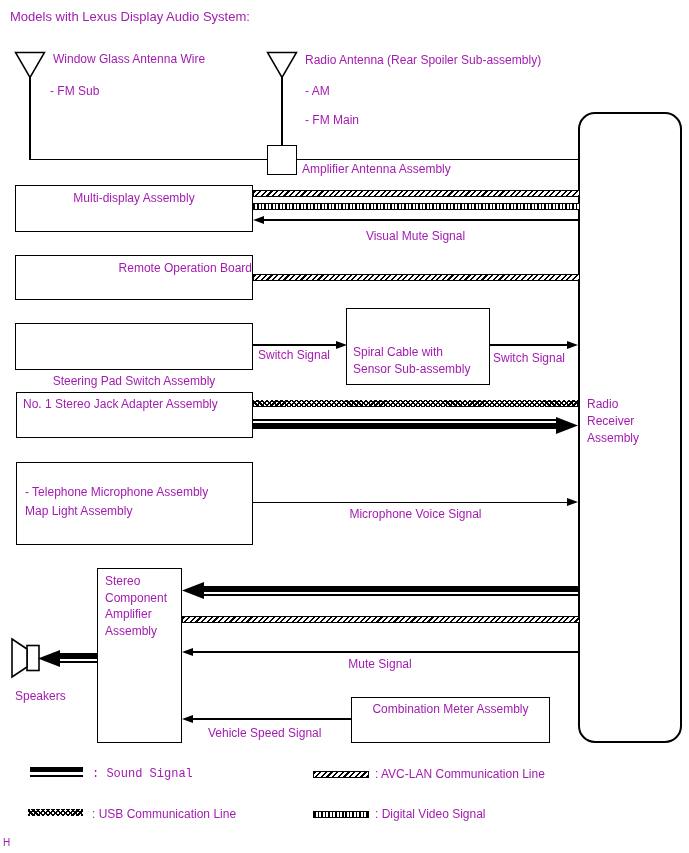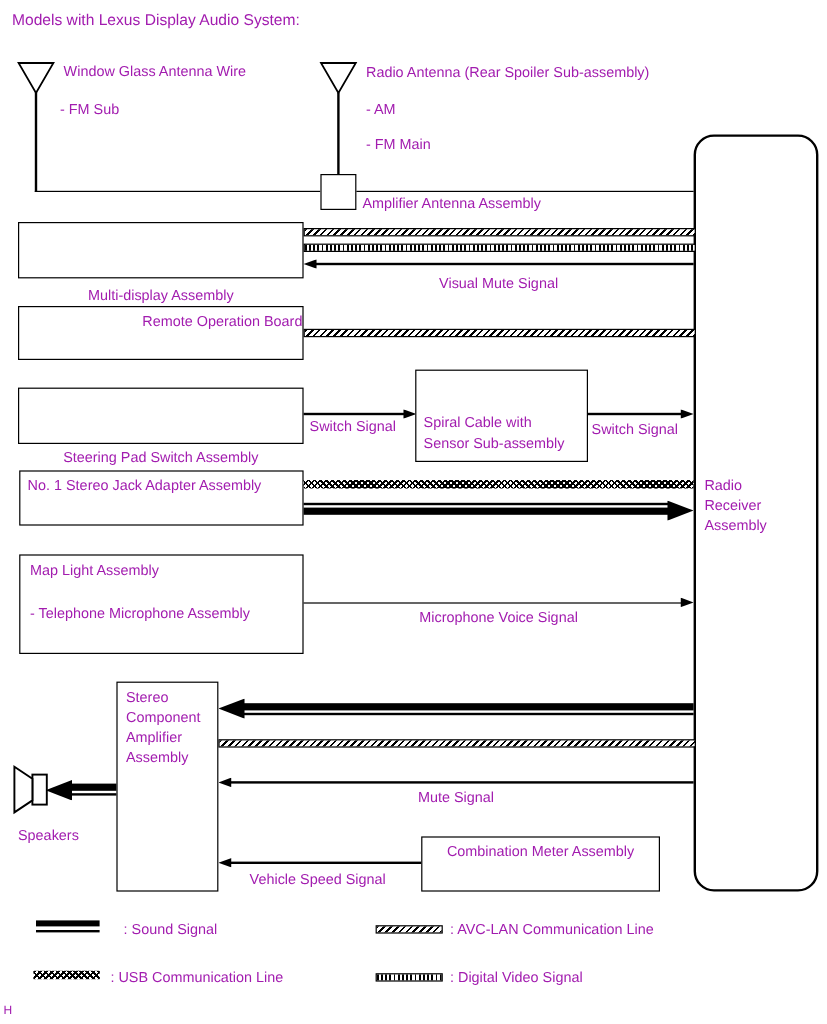--- a/index.html
+++ b/index.html
@@ -65,21 +65,21 @@
   <div class="hline" style="left:29px;top:158.5px;width:238px;"></div>
   <div class="box" style="left:267px;top:145px;width:30px;height:30px;"></div>
   <div class="hline" style="left:297px;top:158.5px;width:281px;"></div>
   <div class="lbl" style="left:302px;top:162px;">Amplifier Antenna Assembly</div>
 
   <div class="box" style="left:578px;top:112px;width:104px;height:631px;border-width:2px;border-radius:17px;">
     <span class="bt" style="position:absolute;left:7px;top:282px;width:70px;line-height:17px;">Radio Receiver Assembly</span>
   </div>
 
   <div class="box" style="left:15px;top:185px;width:238px;height:47px;text-align:center;">
-    <span class="bt" style="padding-top:5px;margin-top:48px;">Multi-display Assembly</span>
+    <span class="bt" style="padding-top:5px;">Multi-display Assembly</span>
   </div>
   <div class="avc" style="left:253px;top:190px;width:325px;"></div>
   <div class="dvs" style="left:253px;top:203px;width:325px;"></div>
   <div class="arrL sm" style="left:253px;top:216px;"></div>
   <div class="hline" style="left:262px;top:219.3px;width:316px;"></div>
   <div class="lbl lbl-c" style="left:253px;top:229px;width:325px;">Visual Mute Signal</div>
 
   <div class="box" style="left:15px;top:255px;width:238px;height:45px;text-align:center;">
     <span class="bt" style="padding-top:5px;text-align:right;">Remote Operation Board</span>
   </div>
@@ -101,22 +101,22 @@
 
   <div class="box" style="left:16px;top:392px;width:237px;height:46px;">
     <span class="bt" style="padding:4px 0 0 6px;">No. 1 Stereo Jack Adapter Assembly</span>
   </div>
   <div class="usb" style="left:253px;top:400px;width:325px;"></div>
   <div class="thin" style="left:253px;top:419px;width:305px;"></div>
   <div class="thick" style="left:253px;top:423px;width:305px;"></div>
   <div class="arrR lg" style="left:556px;top:417px;"></div>
 
   <div class="box" style="left:16px;top:462px;width:237px;height:83px;">
+    <span class="bt" style="padding:22px 0 0 8px;">- Telephone Microphone Assembly</span>
     <span class="bt" style="padding:5px 0 0 8px;">Map Light Assembly</span>
-    <span class="bt" style="padding:22px 0 0 8px;">- Telephone Microphone Assembly</span>
   </div>
   <div class="hline" style="left:253px;top:501.5px;width:316px;"></div>
   <div class="arrR sm" style="left:567px;top:498px;"></div>
   <div class="lbl lbl-c" style="left:253px;top:507px;width:325px;">Microphone Voice Signal</div>
 
   <div class="box" style="left:97px;top:568px;width:85px;height:175px;">
     <span class="bt" style="padding:4px 0 0 7px;width:70px;line-height:16.5px;">Stereo Component Amplifier Assembly</span>
   </div>
   <div class="arrL lg" style="left:182px;top:582px;"></div>
   <div class="thick" style="left:202px;top:586px;width:376px;"></div>
@@ -137,21 +137,21 @@
 
   <div class="box" style="left:351px;top:697px;width:199px;height:46px;text-align:center;">
     <span class="bt" style="padding-top:4px;">Combination Meter Assembly</span>
   </div>
   <div class="arrL sm" style="left:182px;top:715px;"></div>
   <div class="hline" style="left:191px;top:718.3px;width:160px;"></div>
   <div class="lbl" style="left:208px;top:726px;">Vehicle Speed Signal</div>
 
   <div class="thick" style="left:30px;top:767px;width:53px;height:5px;"></div>
   <div class="thin" style="left:30px;top:775px;width:53px;"></div>
-  <div class="lbl" style="left:103px;top:767px;">: Sound Signal</div>
+  <div class="lbl" style="left:92px;top:767px;font-family:Liberation Mono, monospace;">: Sound Signal</div>
 
   <div class="usb" style="left:28px;top:809px;width:55px;"></div>
   <div class="lbl" style="left:92px;top:807px;">: USB Communication Line</div>
 
   <div class="avc" style="left:313px;top:771px;width:54px;"></div>
   <div class="lbl" style="left:375px;top:767px;">: AVC-LAN Communication Line</div>
 
   <div class="dvs" style="left:313px;top:811px;width:54px;"></div>
   <div class="lbl" style="left:375px;top:807px;">: Digital Video Signal</div>
 

